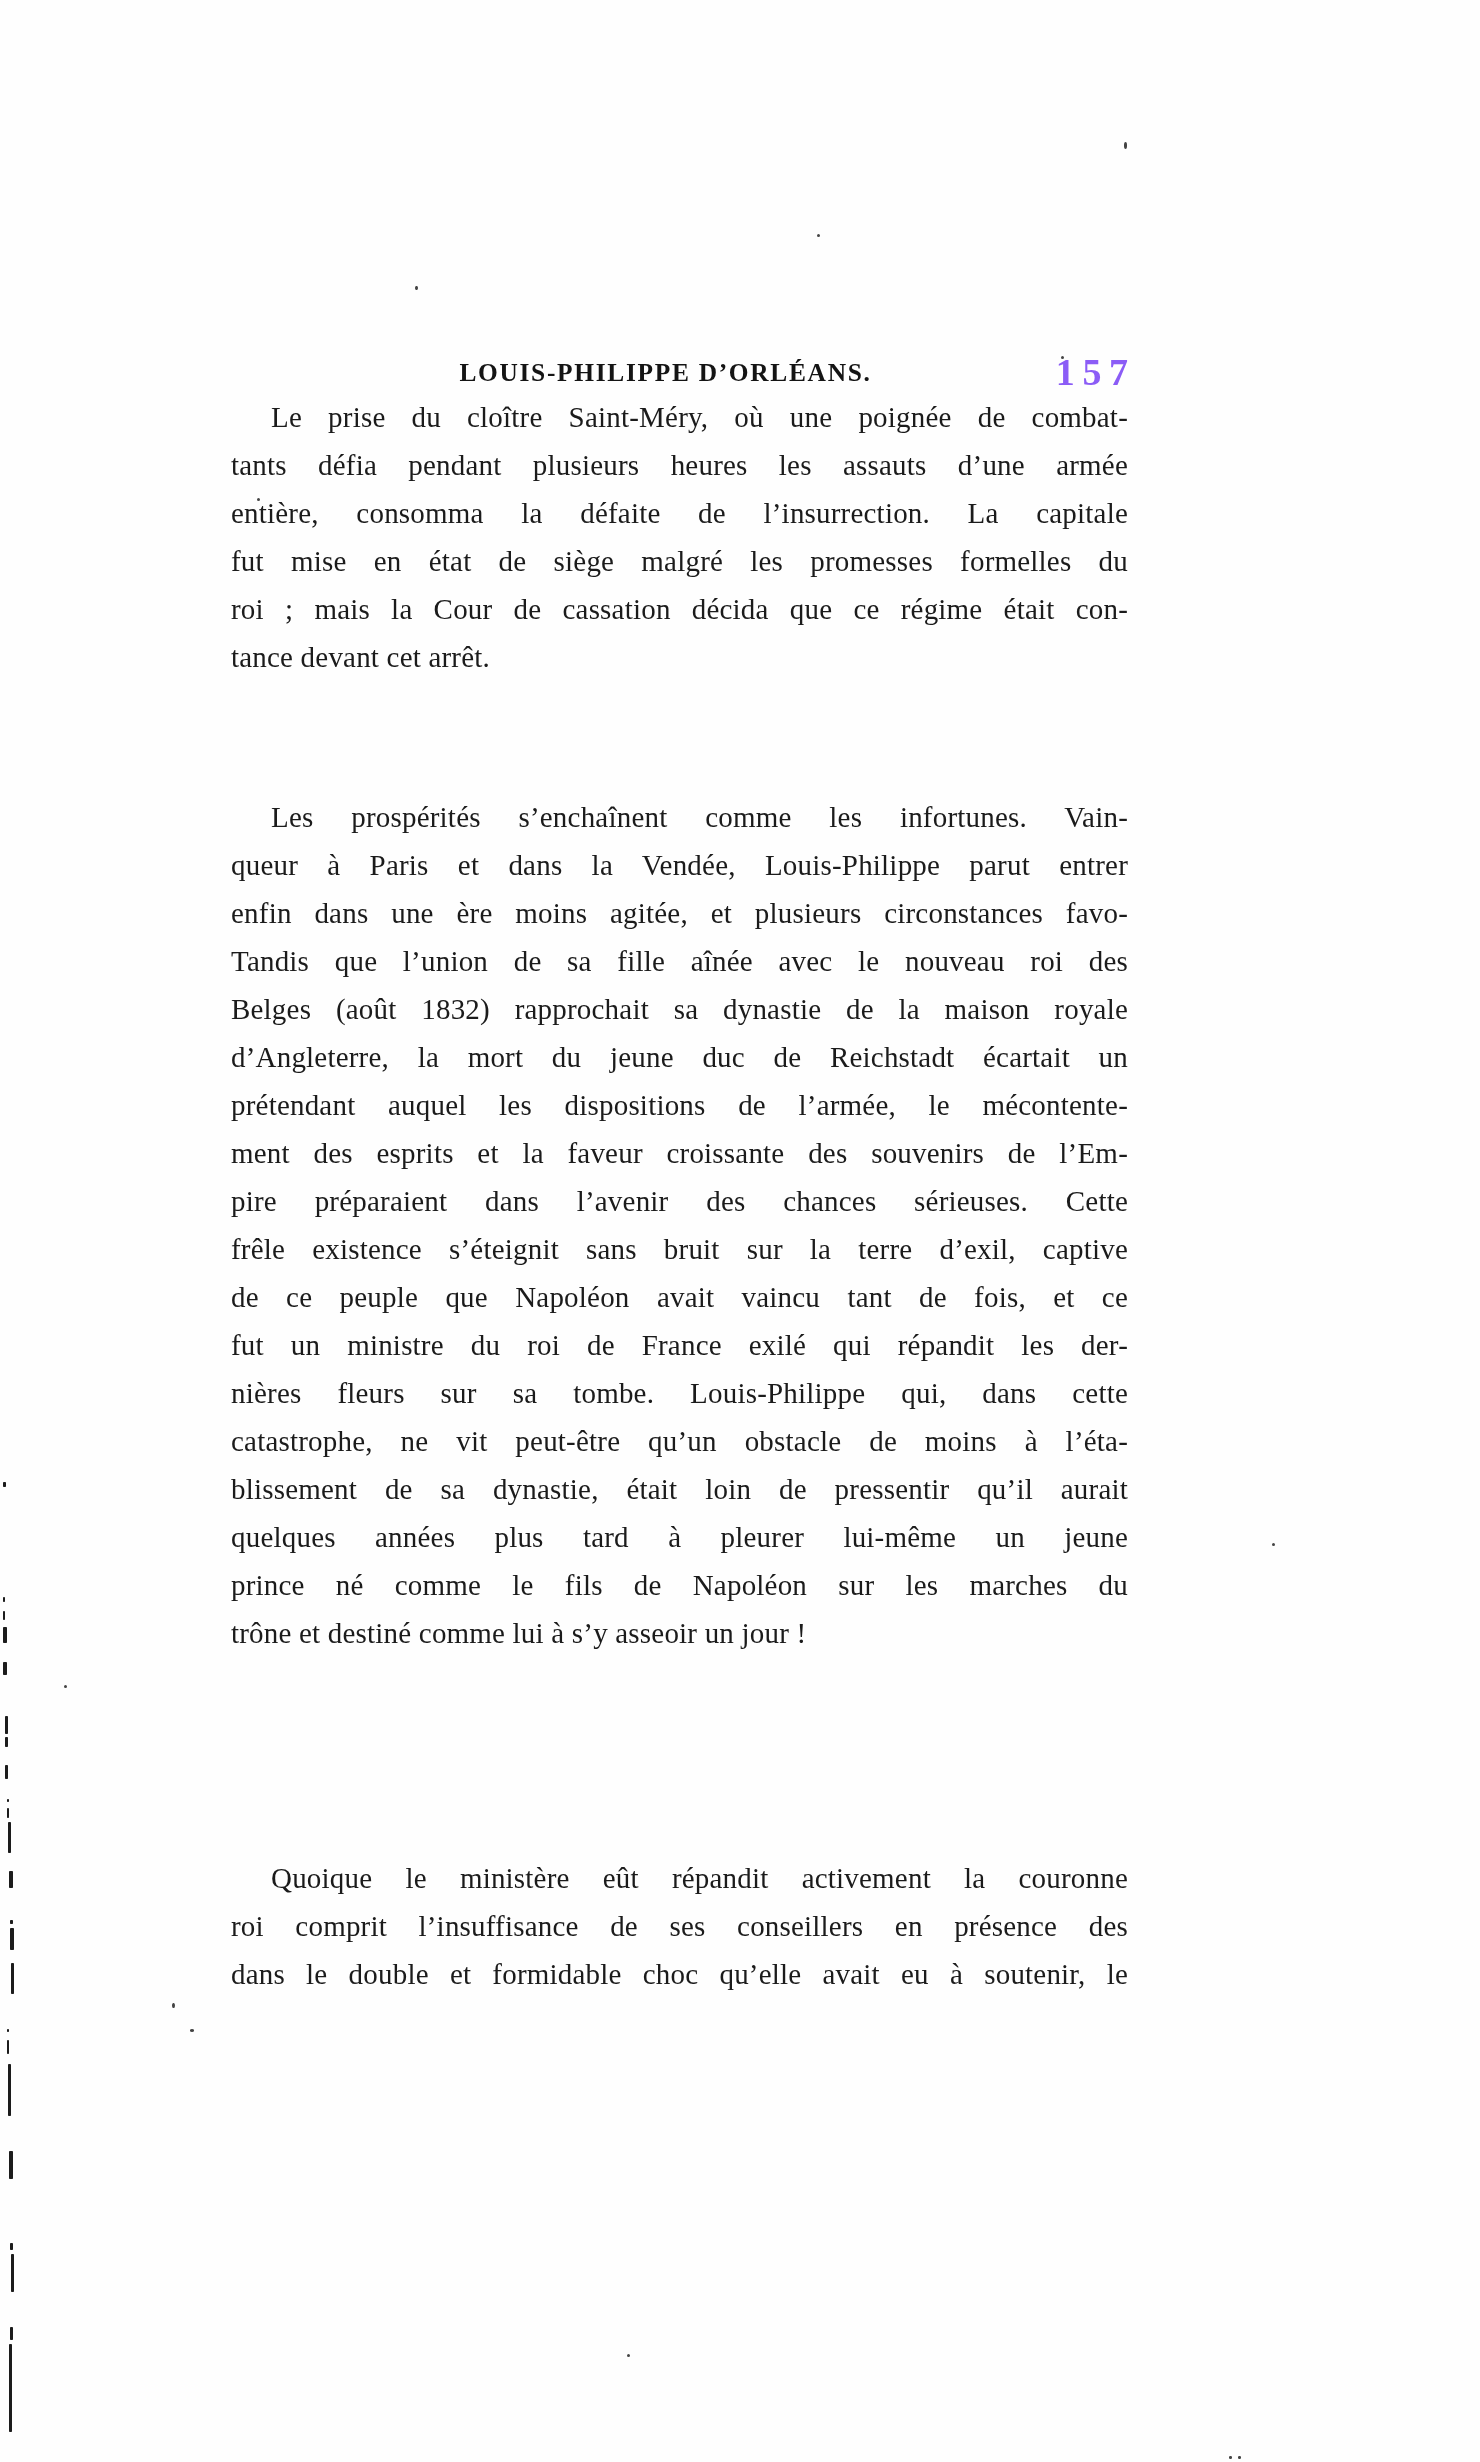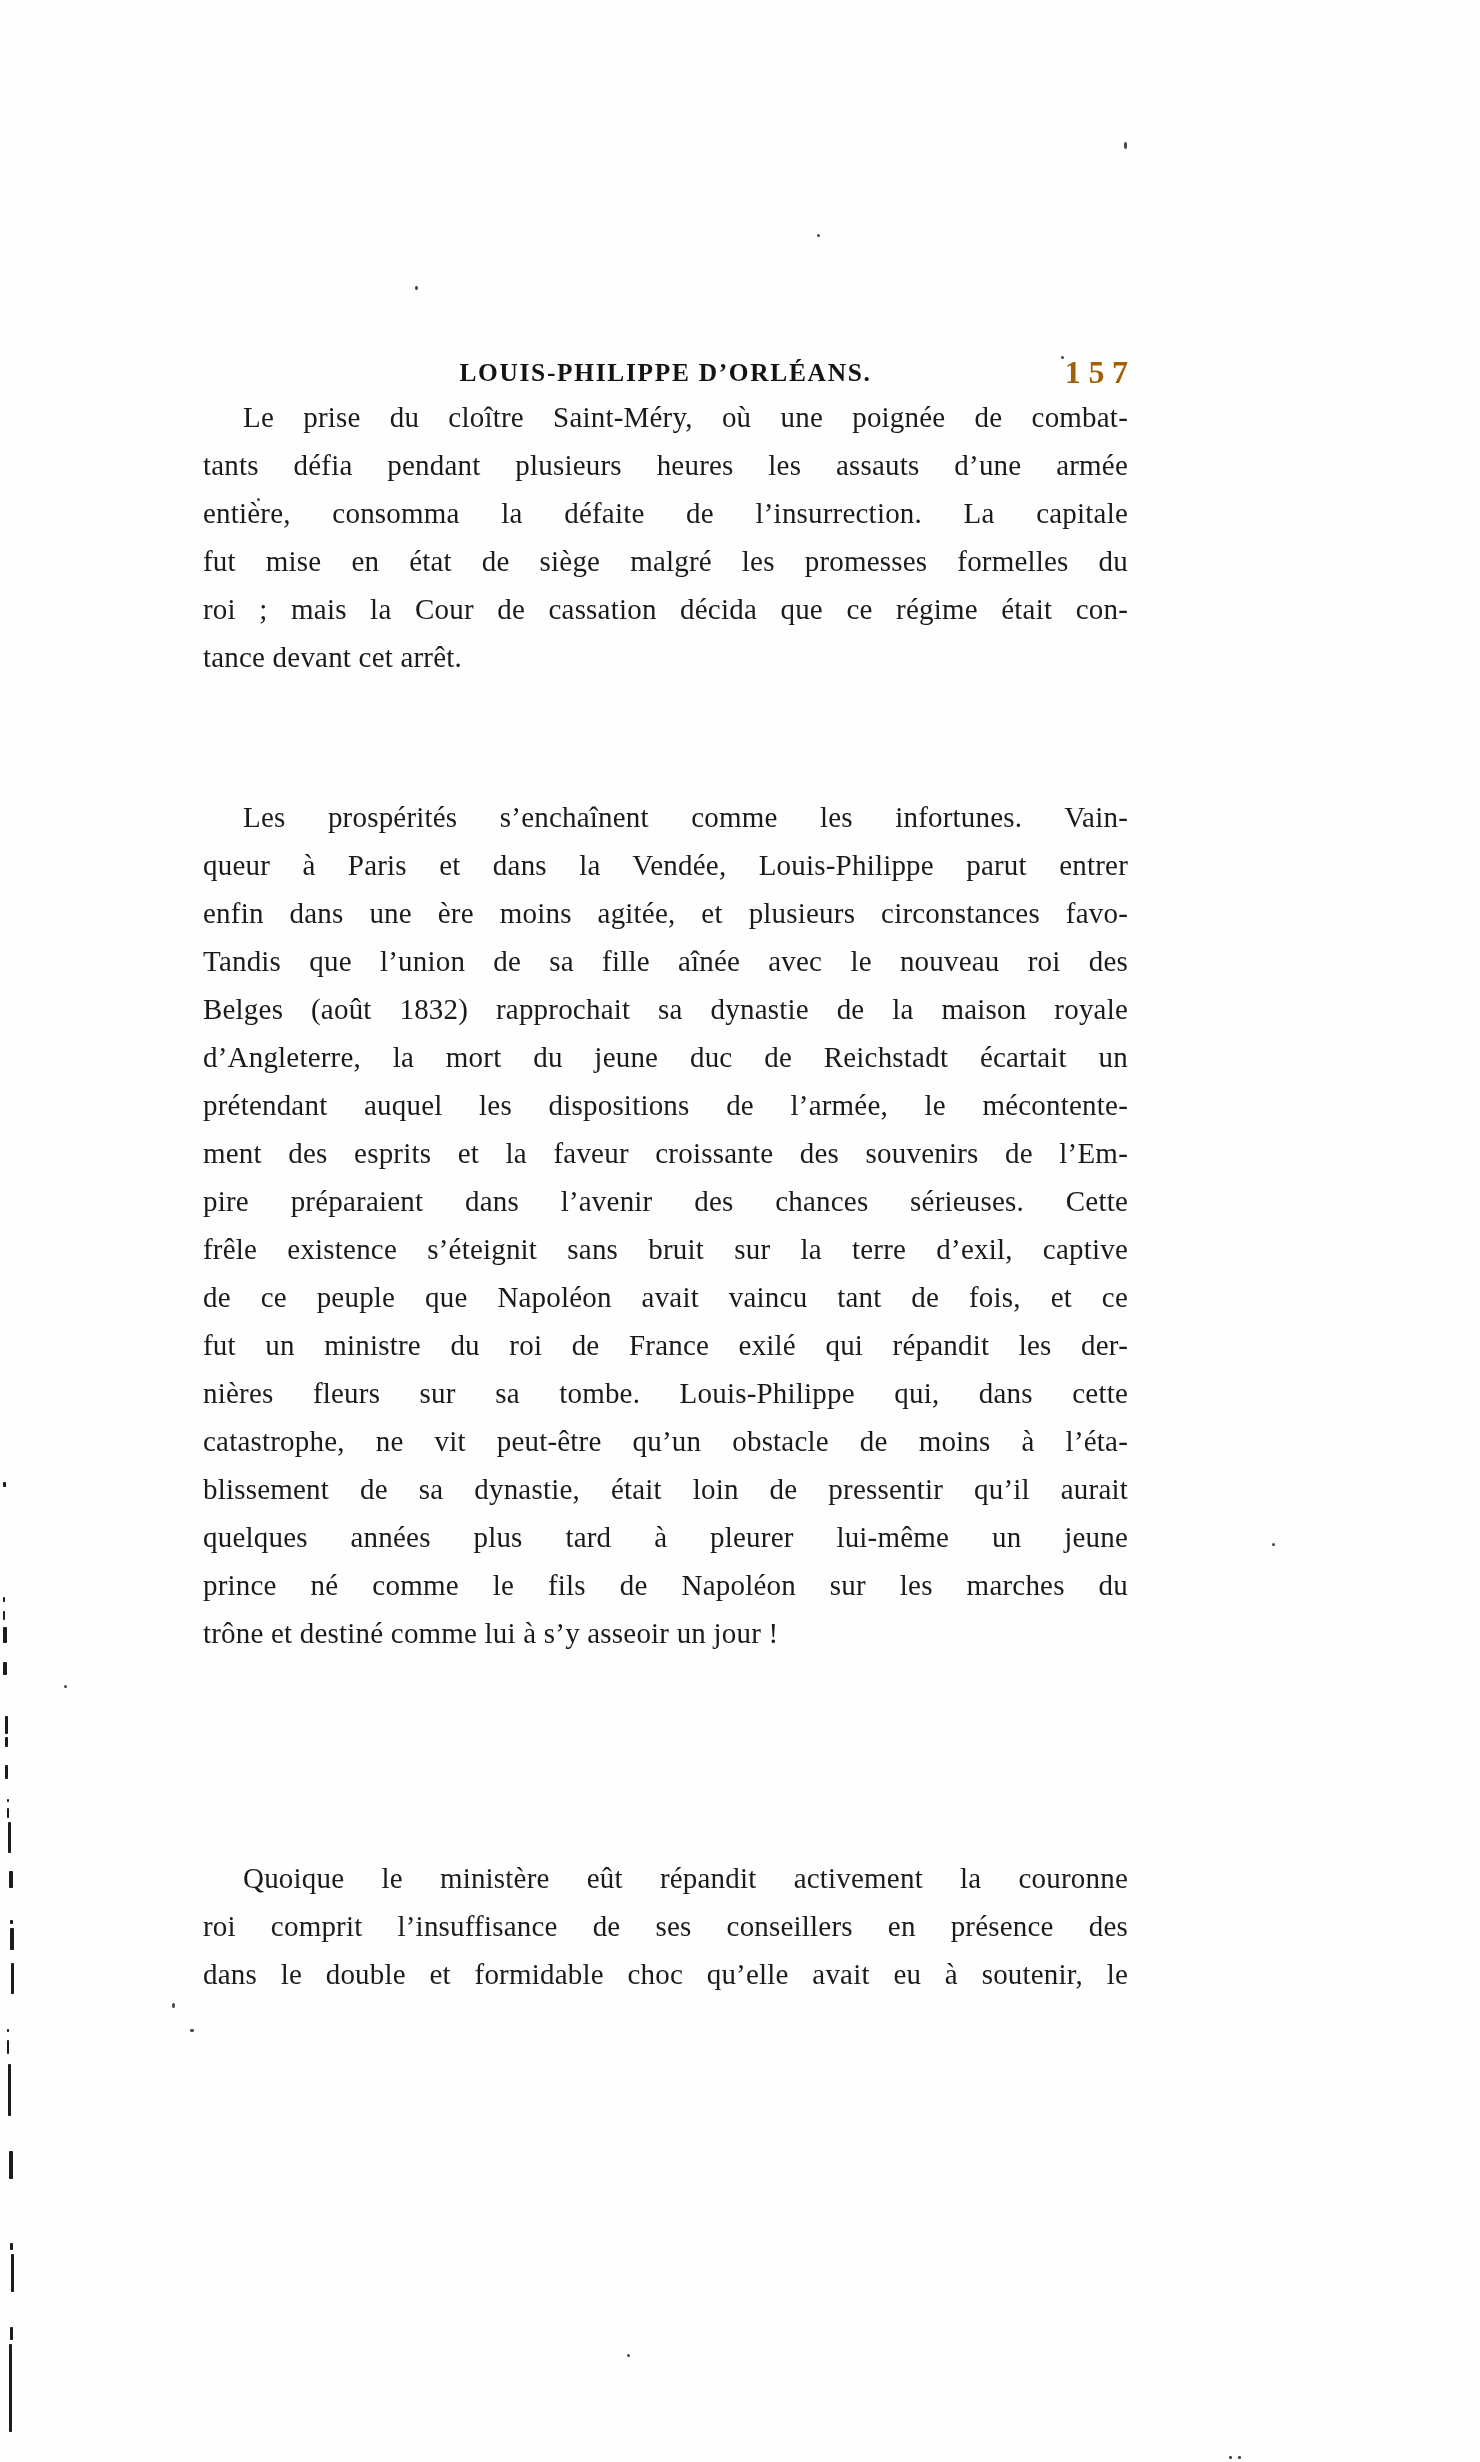--- a/index.html
+++ b/index.html
@@ -31,42 +31,43 @@
     font-weight: 700;
     letter-spacing: 1.7px;
     color: #141414;
   }
   .page-number {
     position: absolute;
     right: -7.6px;
     top: -1.7px;
     height: 58px;
     line-height: 58px;
-    font-size: 32px;
+    font-size: 38px;
     font-weight: 700;
     letter-spacing: 7.6px;
-    color: #a16207;
+    color: #8b5cf6;
   }
   
   .para {
     position: absolute;
     left: 203px;
     width: 925px;
   }
   .para-0 { top: 393px; }
   .para-1 { top: 793px; }
   .para-2 { top: 1854px; }
   .line {
     height: 48px;
     line-height: 48px;
     font-size: 29px;
     letter-spacing: 0.2px;
     text-align: justify;
     text-align-last: justify;
     overflow: hidden;
+    margin-left: 28px;
   }
   .line.first { text-indent: 40px; }
   .line.lastline { text-align-last: left; }
   
   .mark {
     position: absolute;
     background: #1c1c1c;
     border-radius: 0.8px;
   }
   .speck {

